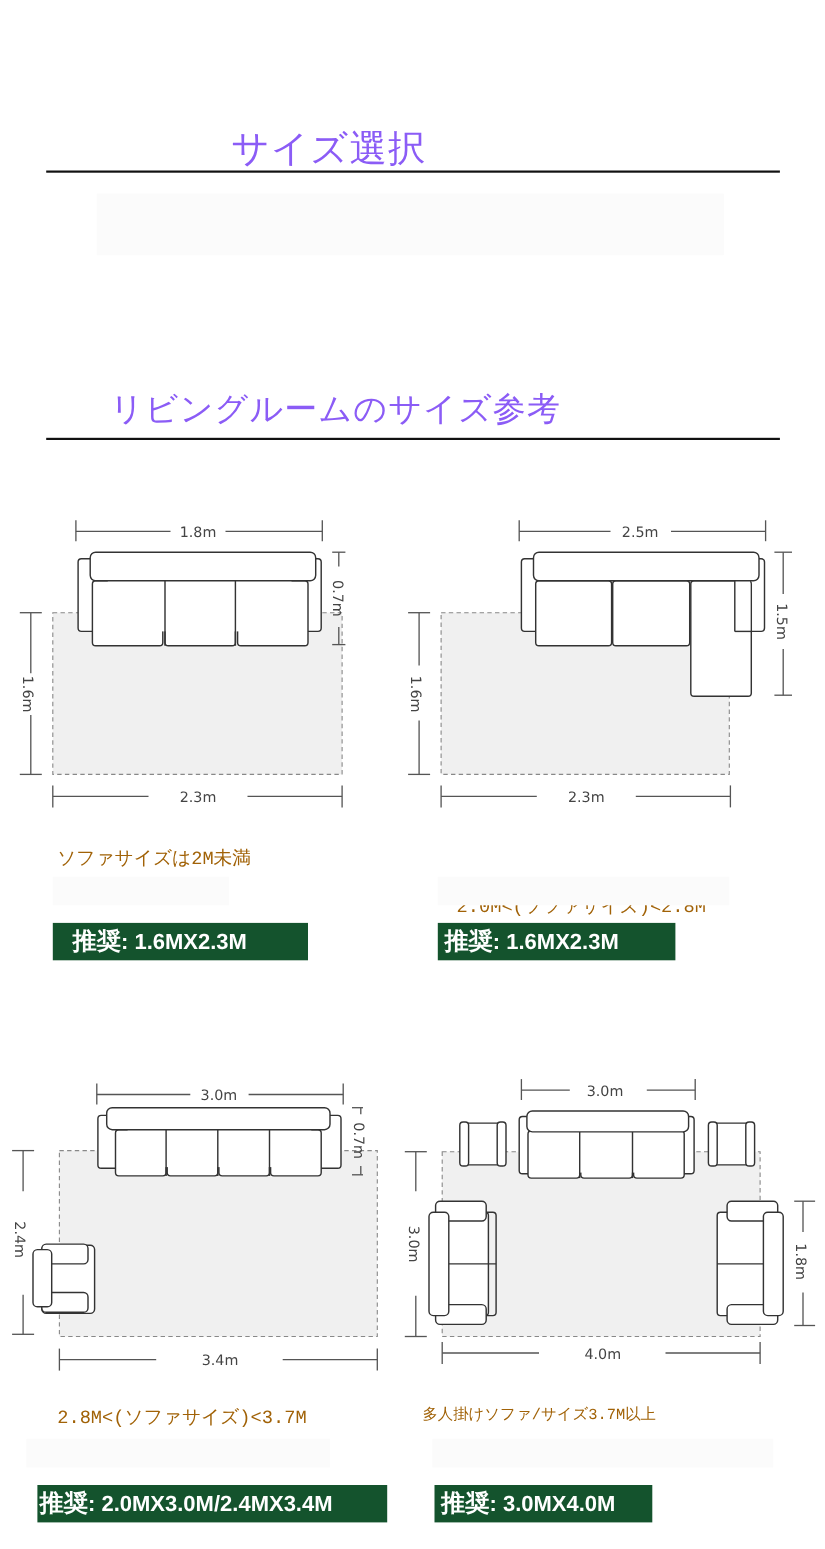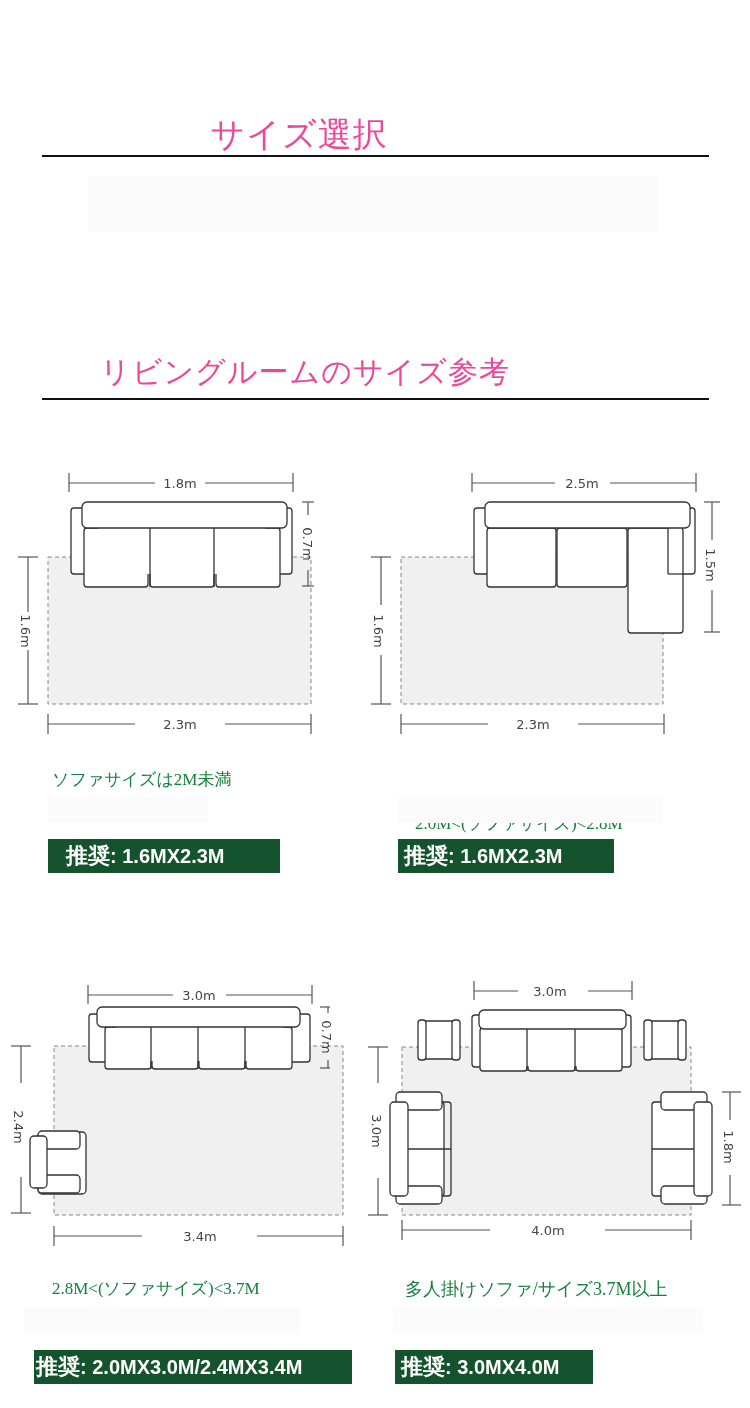--- a/index.html
+++ b/index.html
@@ -1,25 +1,25 @@
 <!DOCTYPE html>
 <html><head>
 <meta charset="utf-8">
 <style>
   * { margin: 0; padding: 0; box-sizing: border-box; }
   html, body { width: 750px; height: 1408px; background: #ffffff; overflow: hidden; }
   body { position: relative; font-family: "DejaVu Sans", sans-serif; color: #111; }
   .section-title {
     position: absolute; left: 0; width: 598px; text-align: center;
-    font-family: "DejaVu Sans", sans-serif; font-weight: normal; color: #ec4899;
+    font-family: "DejaVu Sans", sans-serif; font-weight: normal; color: #8b5cf6;
     letter-spacing: 1px;
   }
   .rule { position: absolute; left: 42px; width: 667px; height: 2px; background: #111; }
   .caption {
-    position: absolute; font-family: Liberation Serif, serif; font-size: 17px; color: #15803d;
+    position: absolute; font-family: Liberation Mono, monospace; font-size: 17px; color: #a16207;
     white-space: nowrap;
   }
   .rec {
     position: absolute; background: #14532d; color: #ffffff; height: 34px;
     font-family: "Liberation Sans", sans-serif; font-weight: bold; font-size: 20px;
     line-height: 34px; white-space: nowrap; padding-left: 6px;
   }
   .rec .kanji { font-size: 22px; }
   svg { position: absolute; overflow: visible; }
   svg text { font-family: "DejaVu Sans", sans-serif; font-size: 13px; fill: #444; }
@@ -260,21 +260,21 @@
     <line class="dim" x1="402" y1="1230" x2="490" y2="1230"></line>
     <line class="dim" x1="605" y1="1230" x2="691" y2="1230"></line>
     <line class="dim" x1="402" y1="1220" x2="402" y2="1240"></line>
     <line class="dim" x1="691" y1="1220" x2="691" y2="1240"></line>
     <text x="548" y="1235" text-anchor="middle">4.0m</text>
   </g>
 </svg>
 
 <div class="caption" style="left:52px; top:1277px;">2.8M&lt;(ソファサイズ)&lt;3.7M</div>
 <div class="faint" style="left:24px; top:1308px; width:276px; height:26px;"></div>
-<div class="caption" style="left:405px; top:1277px; font-size:18px;">多人掛けソファ/サイズ3.7M以上</div>
+<div class="caption" style="left:384px; top:1277px; font-size:14px;">多人掛けソファ/サイズ3.7M以上</div>
 <div class="faint" style="left:393px; top:1308px; width:310px; height:26px;"></div>
 
 <div class="rec" style="left:34px; top:1350px; width:318px; padding-left:2px;">
   <span class="kanji">推奨</span><span>: 2.0MX3.0M/2.4MX3.4M</span>
 </div>
 <div class="rec" style="left:395px; top:1350px; width:198px;">
   <span class="kanji">推奨</span><span>: 3.0MX4.0M</span>
 </div>
 
 </body></html>

